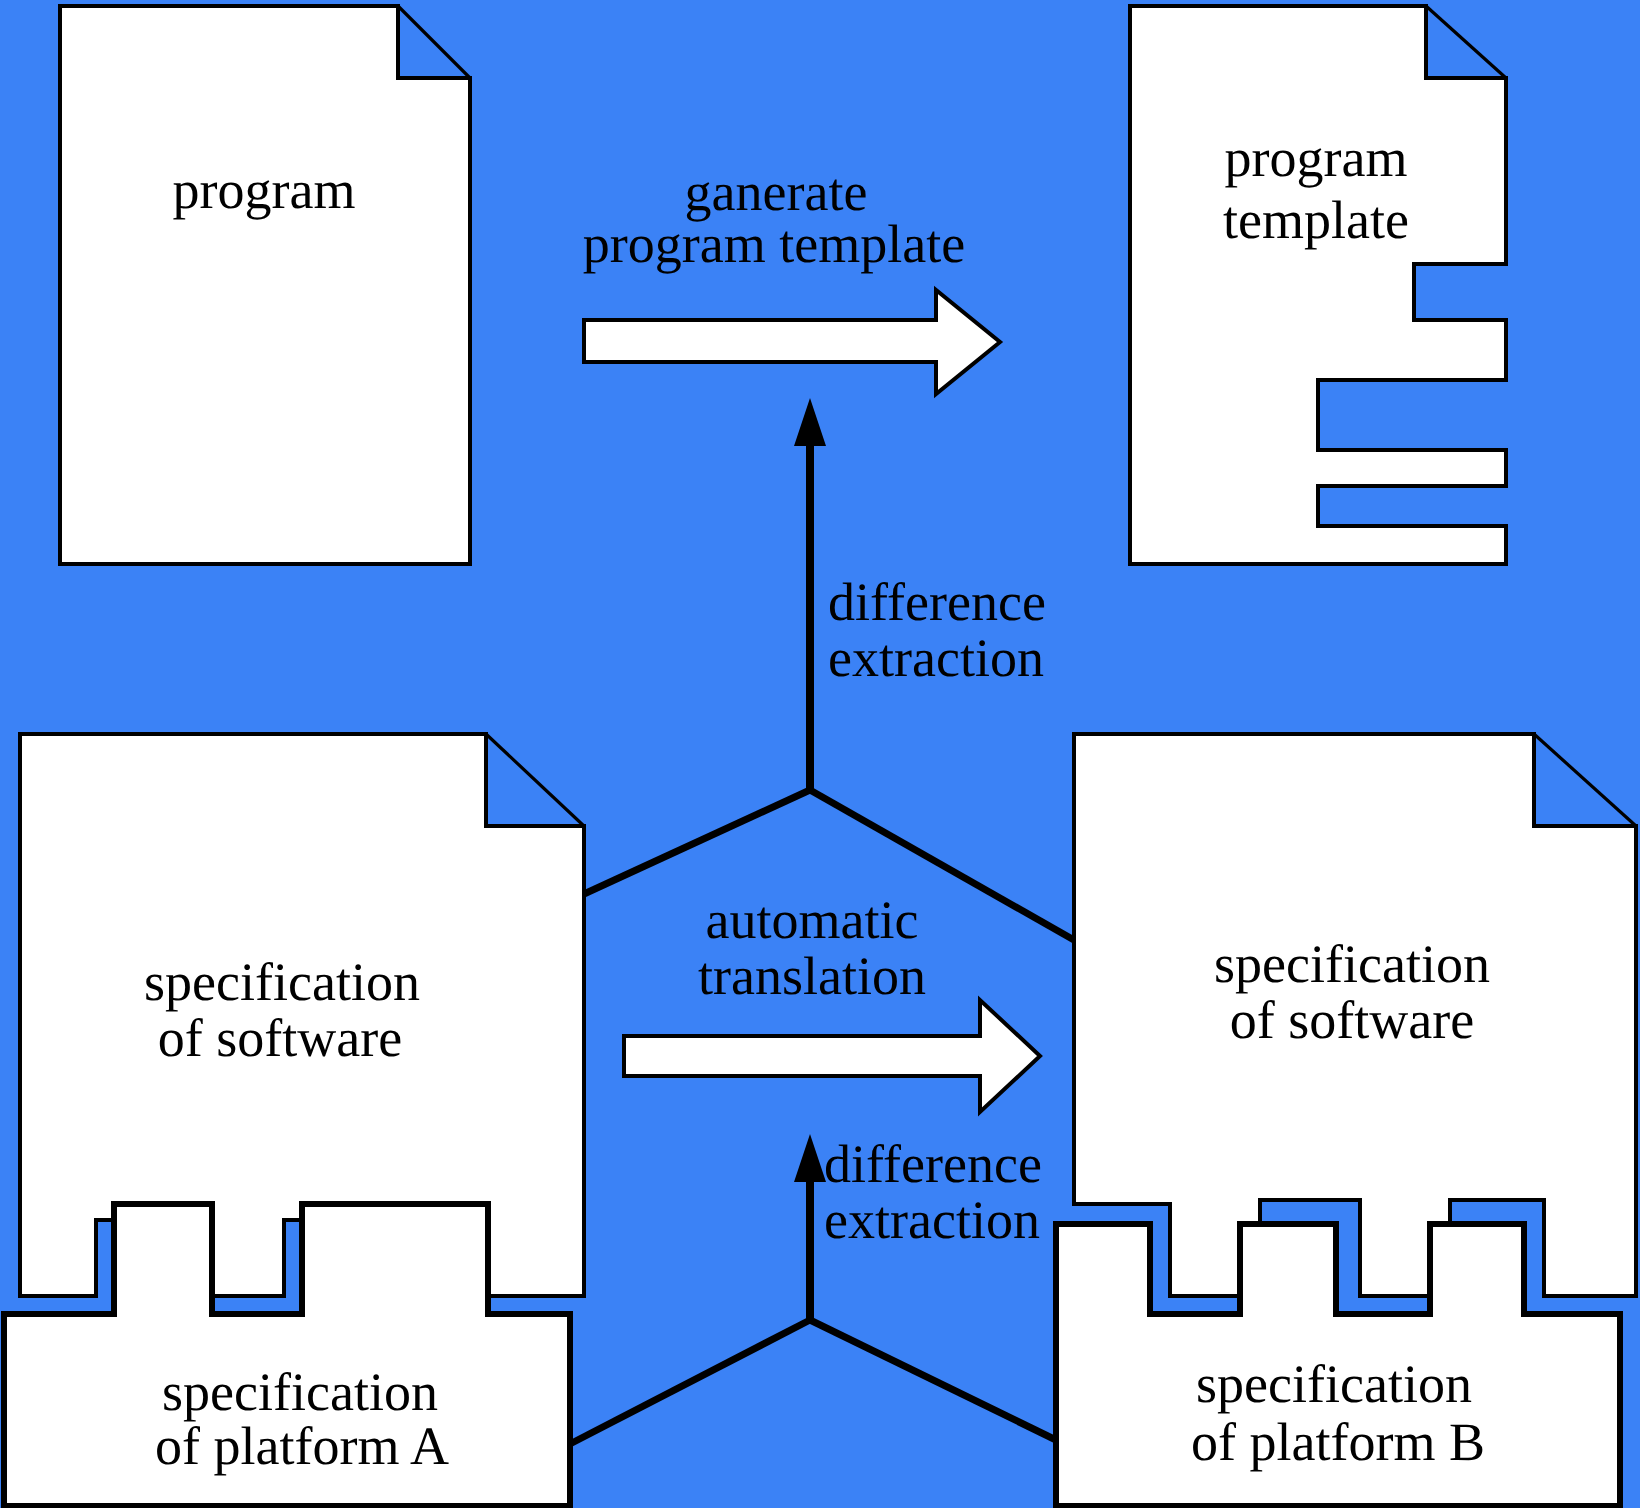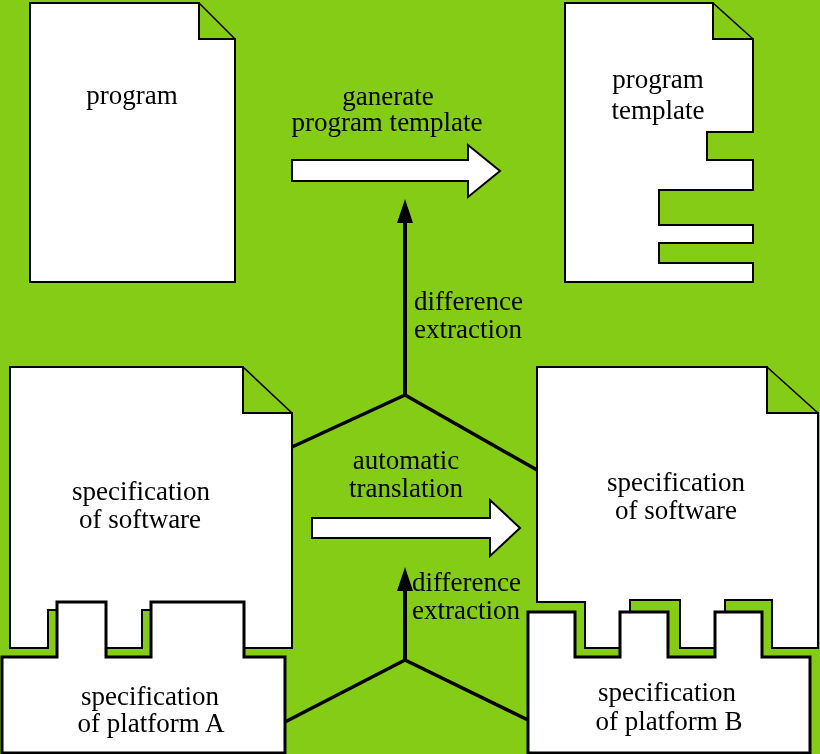--- a/index.html
+++ b/index.html
@@ -1,20 +1,20 @@
 <!DOCTYPE html>
 <html><head>
 <meta charset="utf-8">
 <style>
   html, body { margin: 0; padding: 0; background: #ffffff; }
   .canvas {
     position: relative;
     width: 820px;
     height: 754px;
-    background: #84cc16;
+    background: #3b82f6;
     overflow: hidden;
   }
   svg { display: block; }
   text {
     font-family: "Liberation Serif", serif;
     font-size: 27px;
     fill: #000000;
   }
   .doc    { fill: #ffffff; stroke: #000000; stroke-width: 2; }
   .fold   { fill: none;    stroke: #000000; stroke-width: 1.6; }

